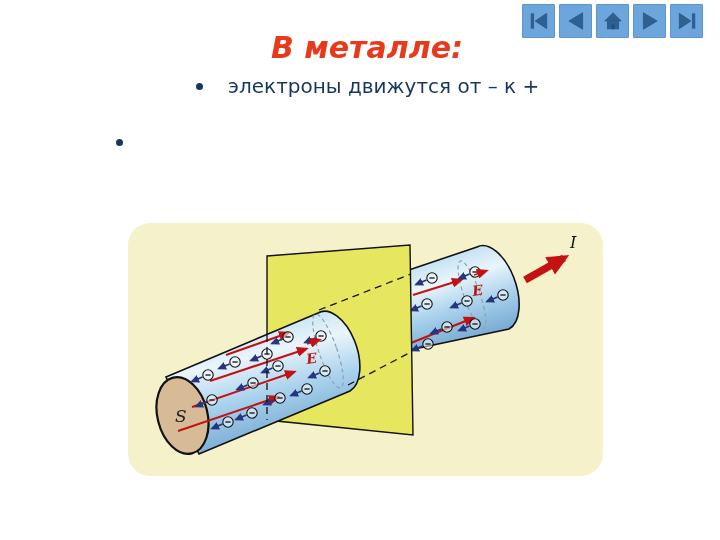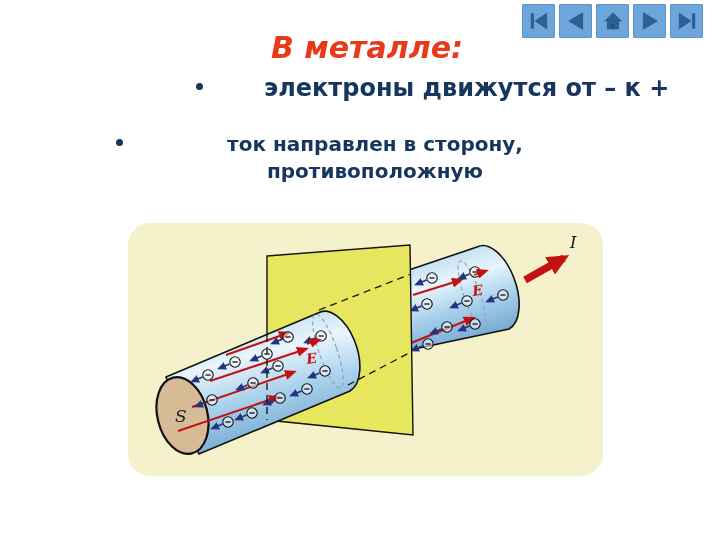--- a/index.html
+++ b/index.html
@@ -24,21 +24,21 @@
     font-size:30px;font-weight:bold;font-style:italic;
     color:var(--title,#E8391B);
     letter-spacing:0px;
   }
   .bullet-dot{
     position:absolute;width:7px;height:7px;border-radius:50%;
     background:var(--body-text,#17365D);
   }
   .bullet1-text{
     position:absolute;top:74px;left:228px;
-    font-size:24px;font-weight:bold;color:var(--body-text,#17365D);margin-left:36px;
+    font-size:20px;font-weight:normal;color:var(--body-text,#17365D);
   }
   .bullet2-text{
     position:absolute;top:131px;left:130px;width:490px;
     font-size:20px;font-weight:bold;color:var(--body-text,#17365D);
     text-align:center;line-height:27px;
   }
   
   .diagram{
     position:absolute;left:128px;top:223px;width:475px;height:253px;
     background:var(--diagram-bg,#F5F1CB);border-radius:22px;
@@ -80,21 +80,20 @@
   </button>
 </div>
 
 <div class="slide-title">В металле:</div>
 
 <span class="bullet-dot" style="left:196px;top:83px;"></span>
 <div class="bullet1-text">электроны движутся от – к +</div>
 
 <span class="bullet-dot" style="left:116px;top:139px;"></span>
 <div class="bullet2-text">
-  <div>ток направлен в сторону, противоположную</div>
 </div>
 
 <div class="diagram">
 <svg width="475" height="253" viewBox="0 0 475 253">
   <defs>
     <linearGradient id="cylGrad" x1="0" y1="0" x2="0.35" y2="1">
       <stop offset="0" stop-color="#7FB2DA"></stop>
       <stop offset="0.22" stop-color="#C6E2F3"></stop>
       <stop offset="0.42" stop-color="#E9F5FB"></stop>
       <stop offset="0.68" stop-color="#A8D1EC"></stop>

